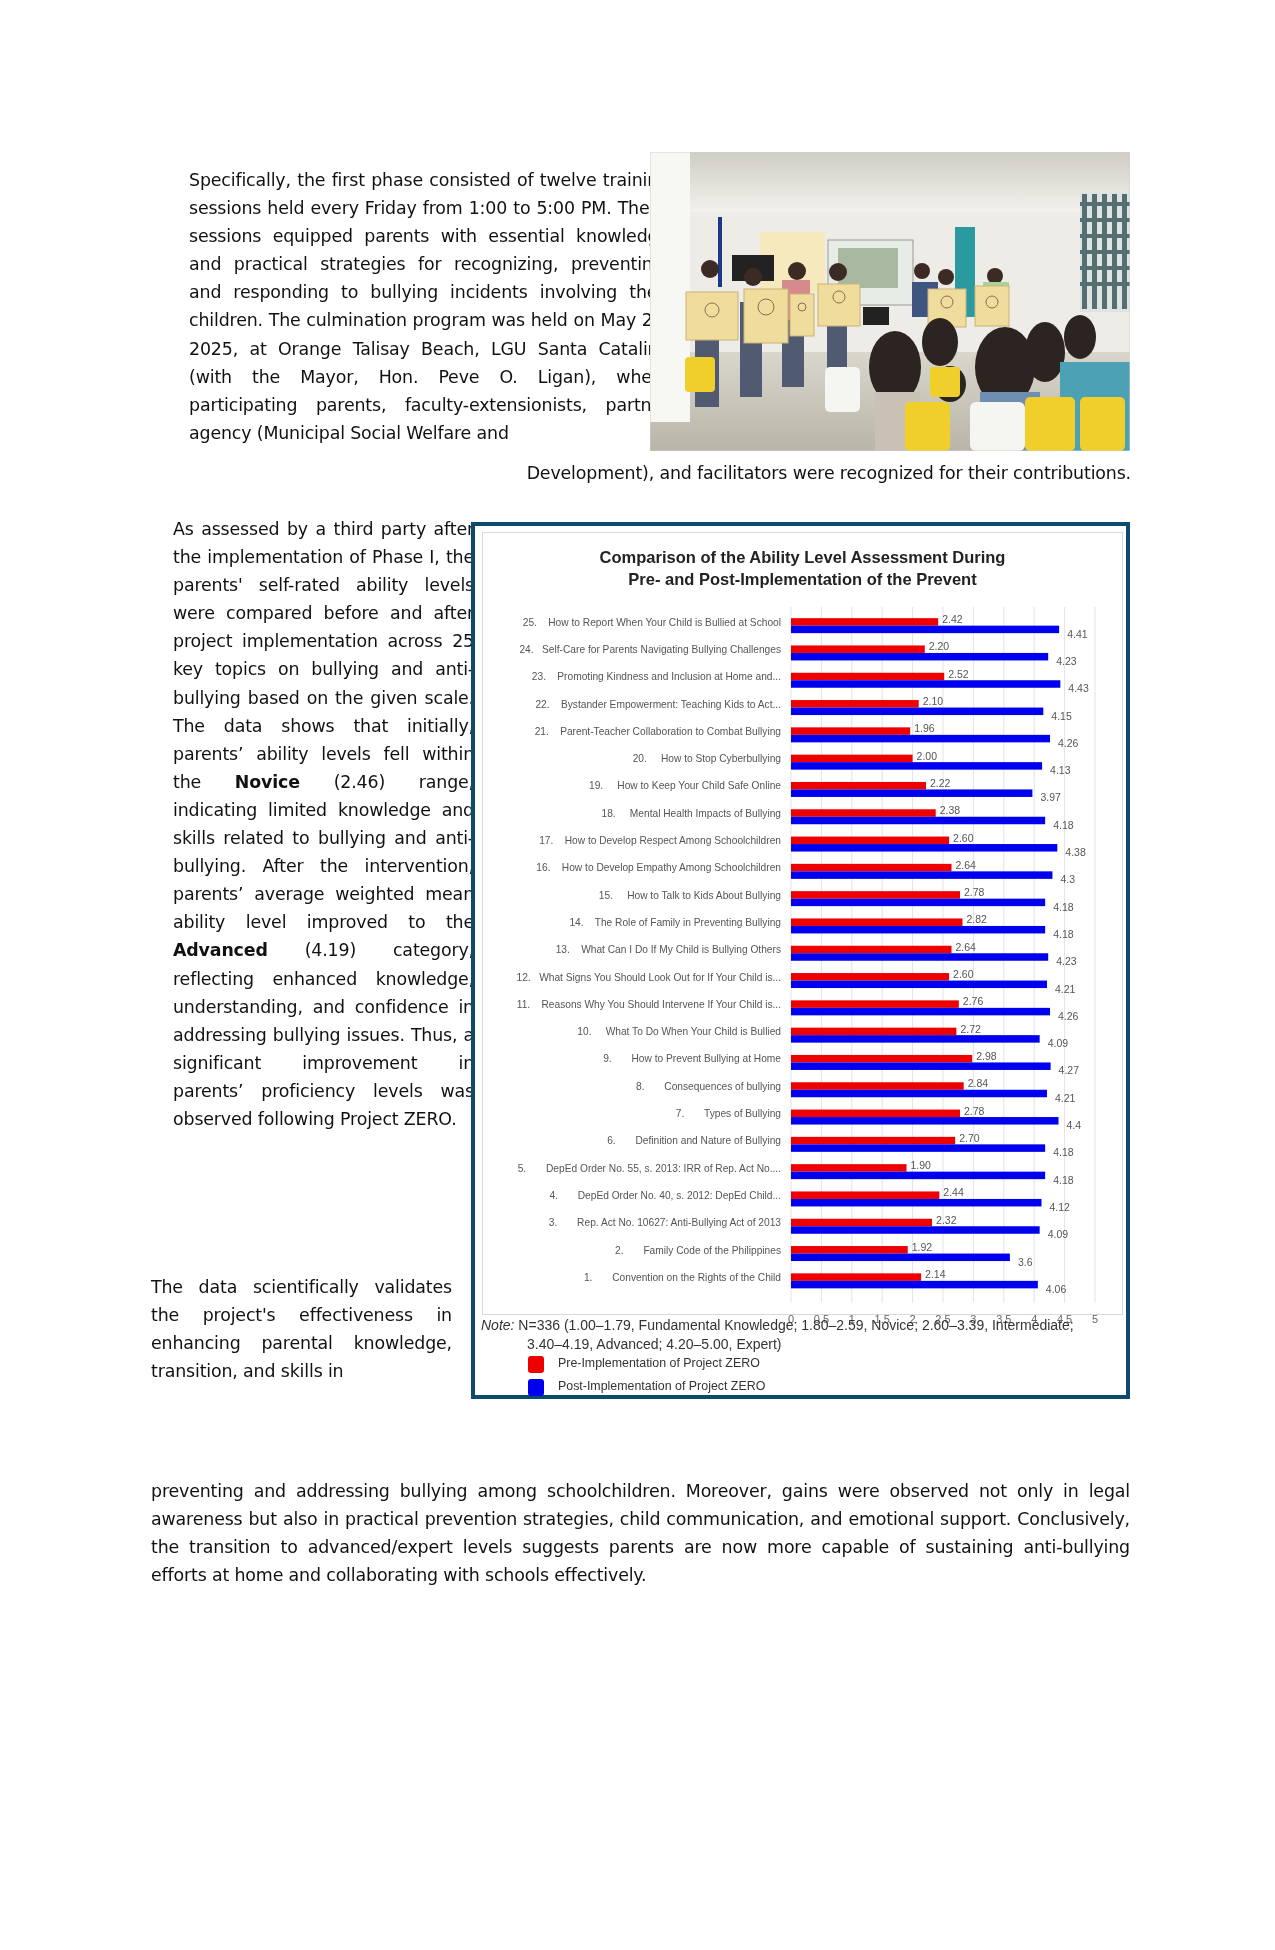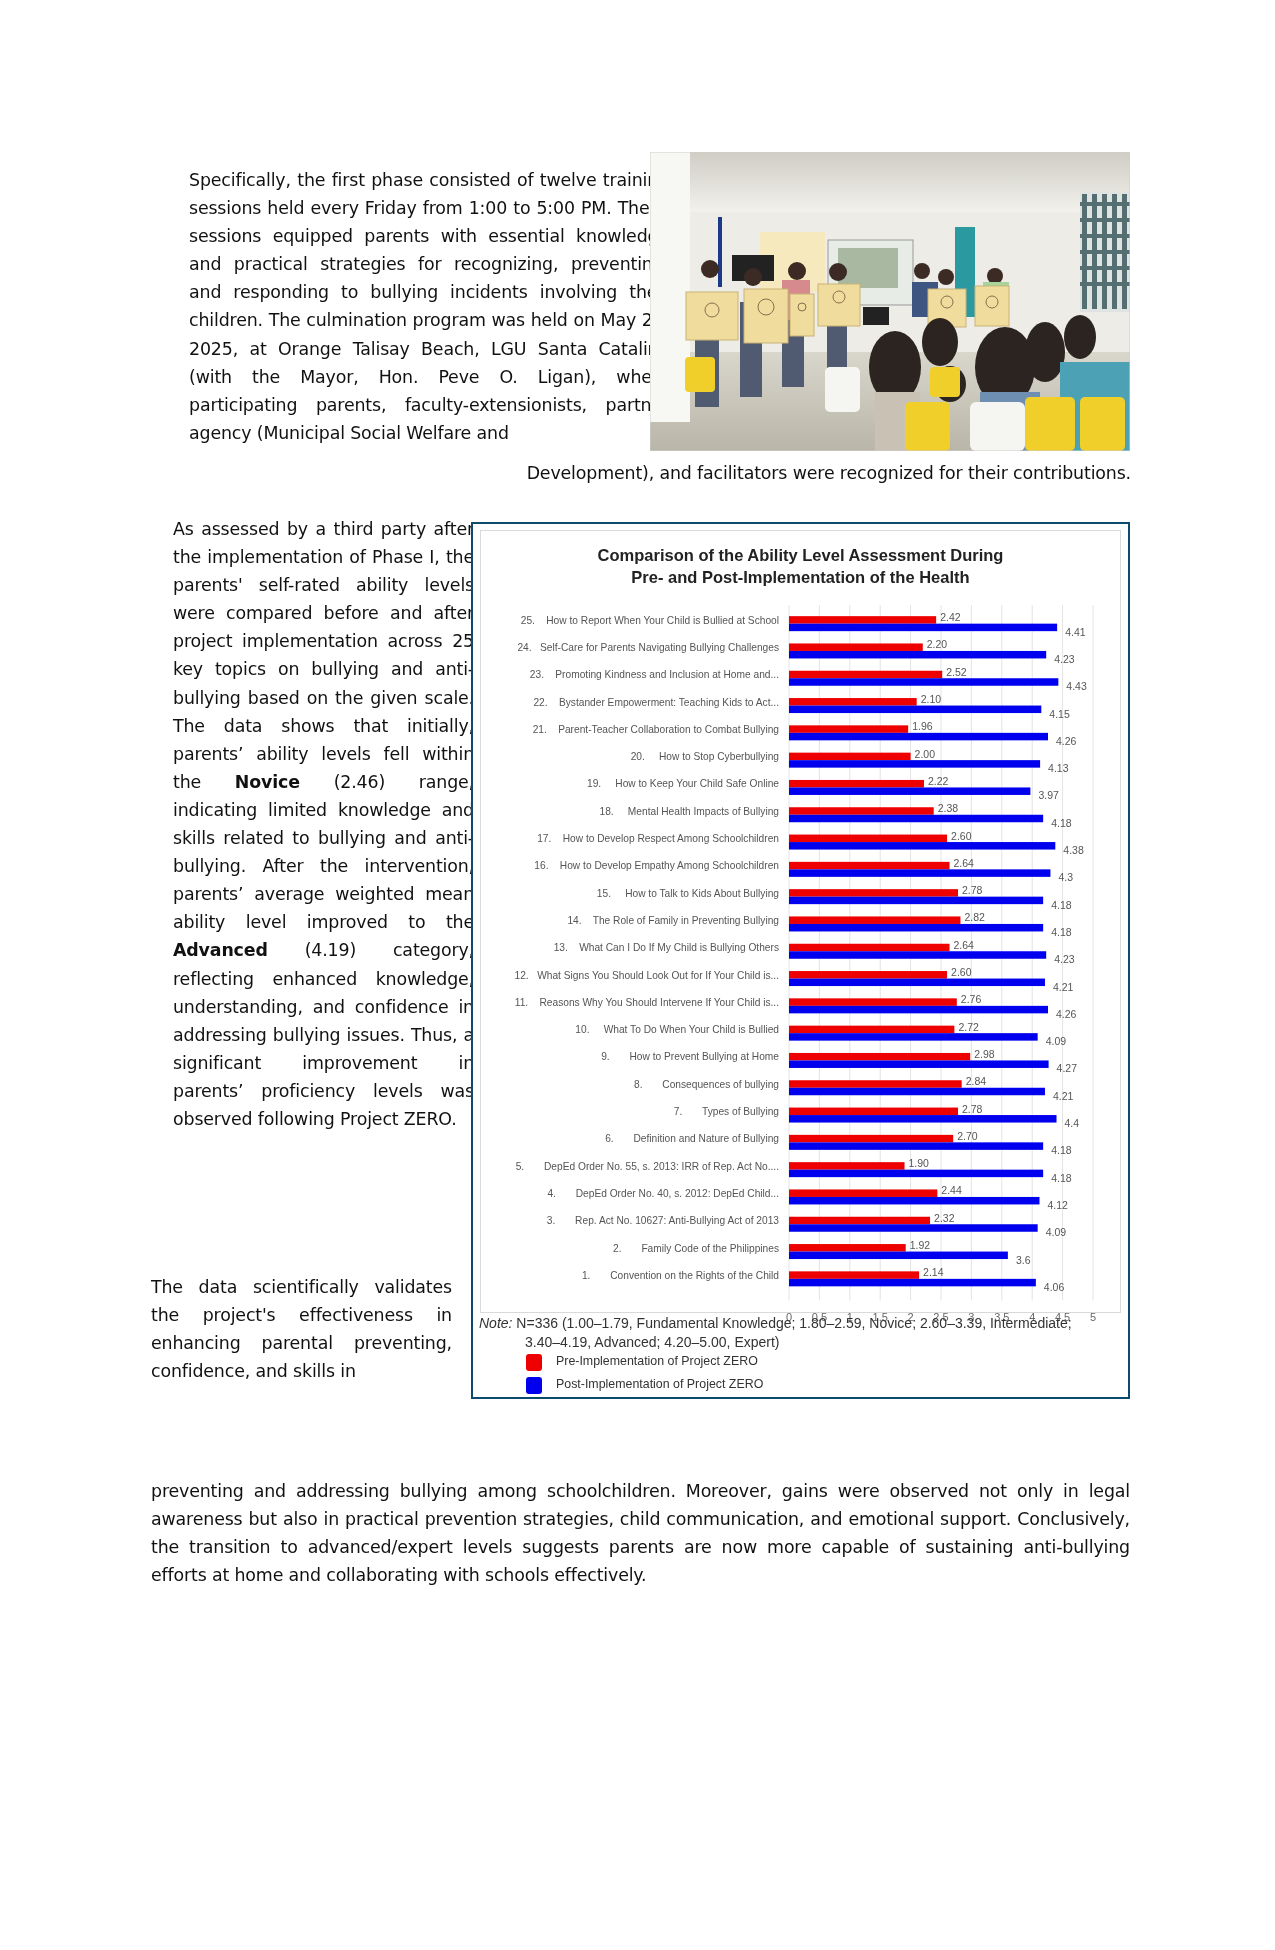--- a/index.html
+++ b/index.html
@@ -22,21 +22,21 @@
     #p3-rest { left: 151px; top: 1465px; width: 979px; margin-top: 12px; }
 
     .photo {
       position: absolute; left: 650px; top: 152px; width: 480px; height: 299px;
       overflow: hidden; background: #e9e6dc;
     }
     .photo svg { width: 100%; height: 100%; display: block; }
 
     .chart-frame {
       position: absolute; left: 471px; top: 522px; width: 659px; height: 877px;
-      border: 2px solid #0c4a6e; background: #fff;
+      border: 4px solid #0c4a6e; background: #fff;
     }
     .chart-inner {
       position: absolute; left: 7px; top: 6px; width: 641px; height: 783px;
       border: 1px solid #d9d9d9; background: #fff;
     }
     .chart-title {
       position: absolute; left: 0; width: 100%; text-align: center;
       font-family: "Liberation Sans", sans-serif; font-weight: bold;
       font-size: 16.5px; color: #222; line-height: 22px;
     }
@@ -158,21 +158,21 @@
     </g>
     <rect x="0" y="0" width="480" height="299" fill="none" stroke="#cfcfcf" stroke-width="1"></rect>
   </svg>
 </div>
 
 <p class="para" id="p2"><span>As assessed by a third party after the implementation of Phase I, the parents' self-rated ability levels were compared before and after project implementation across 25 key topics on bullying and anti-bullying based on the given scale. The data shows that initially, parents’ ability levels fell within the </span><b>Novice</b><span> (2.46) range, indicating limited knowledge and skills related to bullying and anti-bullying. After the intervention, parents’ average weighted mean ability level improved to the </span><b>Advanced</b><span> (4.19) category, reflecting enhanced knowledge, understanding, and confidence in addressing bullying issues. Thus, a significant improvement in parents’ proficiency levels was observed following Project ZERO.</span></p>
 
 <div class="chart-frame">
   <div class="chart-inner">
     <div class="chart-title" id="chart-title-1">Comparison of the Ability Level Assessment During</div>
-    <div class="chart-title" id="chart-title-2">Pre- and Post-Implementation of the Health</div>
+    <div class="chart-title" id="chart-title-2">Pre- and Post-Implementation of the Prevent</div>
     <svg class="chart-svg" id="chart-svg" xmlns="http://www.w3.org/2000/svg">
         <line x1="308" x2="308" y1="74" y2="769.5" stroke="#e3e3e3" stroke-width="1"></line>
         <text x="308" y="789.5" text-anchor="middle" class="tick-label">0</text>
         <line x1="338.4" x2="338.4" y1="74" y2="769.5" stroke="#e3e3e3" stroke-width="1"></line>
         <text x="338.4" y="789.5" text-anchor="middle" class="tick-label">0.5</text>
         <line x1="368.8" x2="368.8" y1="74" y2="769.5" stroke="#e3e3e3" stroke-width="1"></line>
         <text x="368.8" y="789.5" text-anchor="middle" class="tick-label">1</text>
         <line x1="399.2" x2="399.2" y1="74" y2="769.5" stroke="#e3e3e3" stroke-width="1"></line>
         <text x="399.2" y="789.5" text-anchor="middle" class="tick-label">1.5</text>
         <line x1="429.6" x2="429.6" y1="74" y2="769.5" stroke="#e3e3e3" stroke-width="1"></line>
@@ -325,14 +325,14 @@
       <span class="legend-swatch" id="legend-swatch-0" style="background: rgb(238, 0, 0);"></span>
       <span class="legend-text">Pre-Implementation of Project ZERO</span>
     </div>
     <div class="legend-item">
       <span class="legend-swatch" id="legend-swatch-1" style="background: rgb(0, 0, 238);"></span>
       <span class="legend-text">Post-Implementation of Project ZERO</span>
     </div>
   </div>
 </div>
 
-<p class="para" id="p3">The data scientifically validates the project's effectiveness in enhancing parental preventing, confidence, and skills in</p>
+<p class="para" id="p3">The data scientifically validates the project's effectiveness in enhancing parental knowledge, transition, and skills in</p>
 <p class="para" id="p3-rest">preventing and addressing bullying among schoolchildren. Moreover, gains were observed not only in legal awareness but also in practical prevention strategies, child communication, and emotional support. Conclusively, the transition to advanced/expert levels suggests parents are now more capable of sustaining anti-bullying efforts at home and collaborating with schools effectively.</p>
 
 </body></html>

